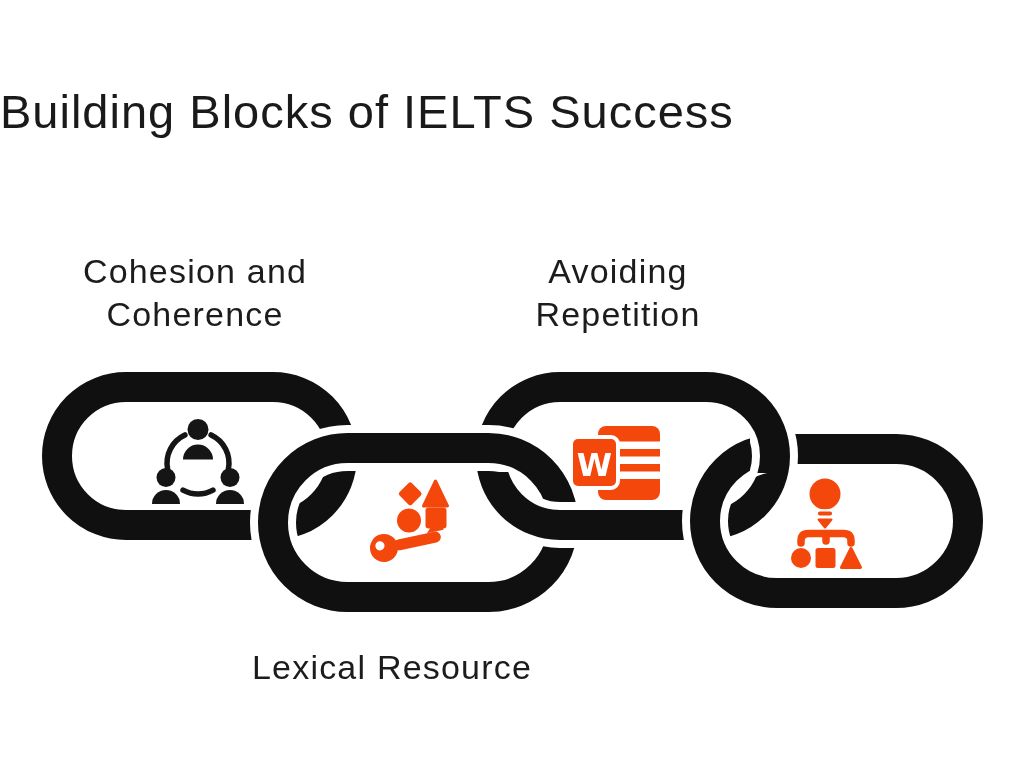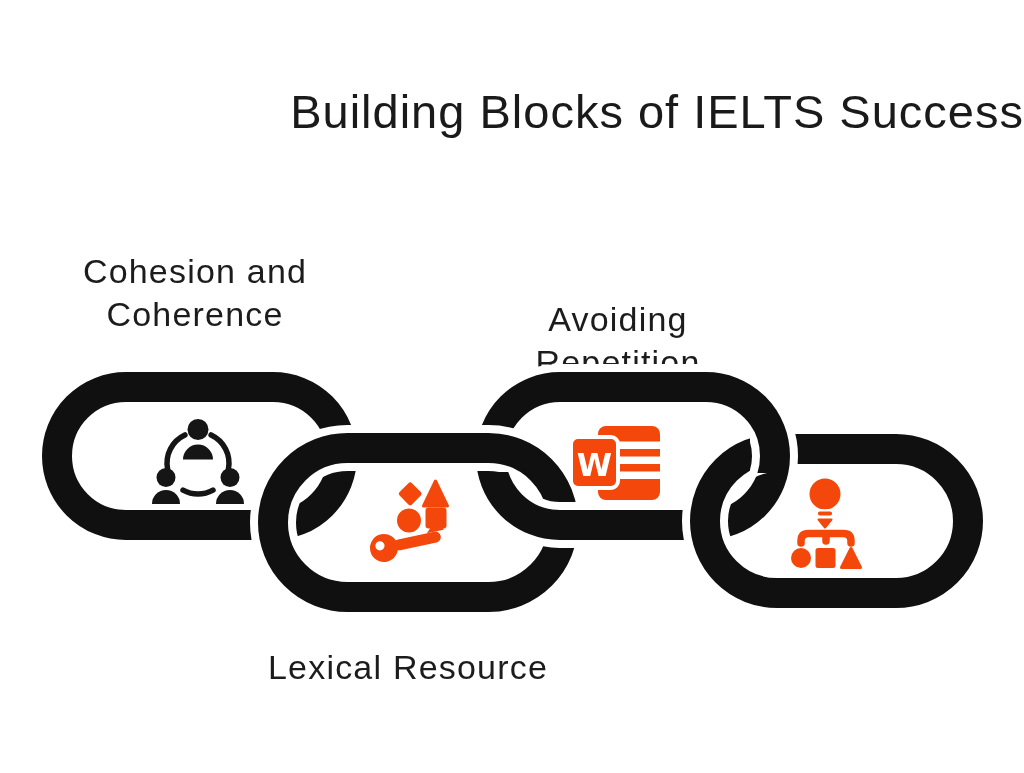--- a/index.html
+++ b/index.html
@@ -3,29 +3,29 @@
 <meta charset="utf-8">
 <style>
   html,body{margin:0;padding:0;}
   body{
     width:1024px;height:773px;background:#ffffff;
     font-family:"Liberation Sans", sans-serif;
   }
   .canvas{position:relative;width:1024px;height:773px;overflow:hidden;background:#ffffff;}
   .title{
     position:absolute;left:0;top:84px;width:100%;margin:0;
-    text-align:right;font-size:47px;font-weight:400;color:#1a1a1a;letter-spacing:1px;
+    text-align:left;font-size:47px;font-weight:400;color:#1a1a1a;letter-spacing:1px;
   }
   .label{
     position:absolute;font-size:34px;color:#1c1c1c;letter-spacing:1.2px;
     text-align:center;white-space:pre-line;line-height:1.25;
   }
   .l-cohesion{left:45px;top:250px;width:300px;text-align:center;}
-  .l-avoiding{left:468px;top:250px;width:300px;margin-top:48px;}
-  .l-lexical{left:248px;top:646px;width:320px;}
+  .l-avoiding{left:468px;top:250px;width:300px;}
+  .l-lexical{left:232px;top:646px;width:320px;}
   .l-linking{left:664px;top:646px;width:320px;}
   svg.chain{position:absolute;left:0;top:0;}
 </style>
 </head>
 <body>
 
 <div class="canvas">
 
   <h1 class="title">Building Blocks of IELTS Success</h1>
 

